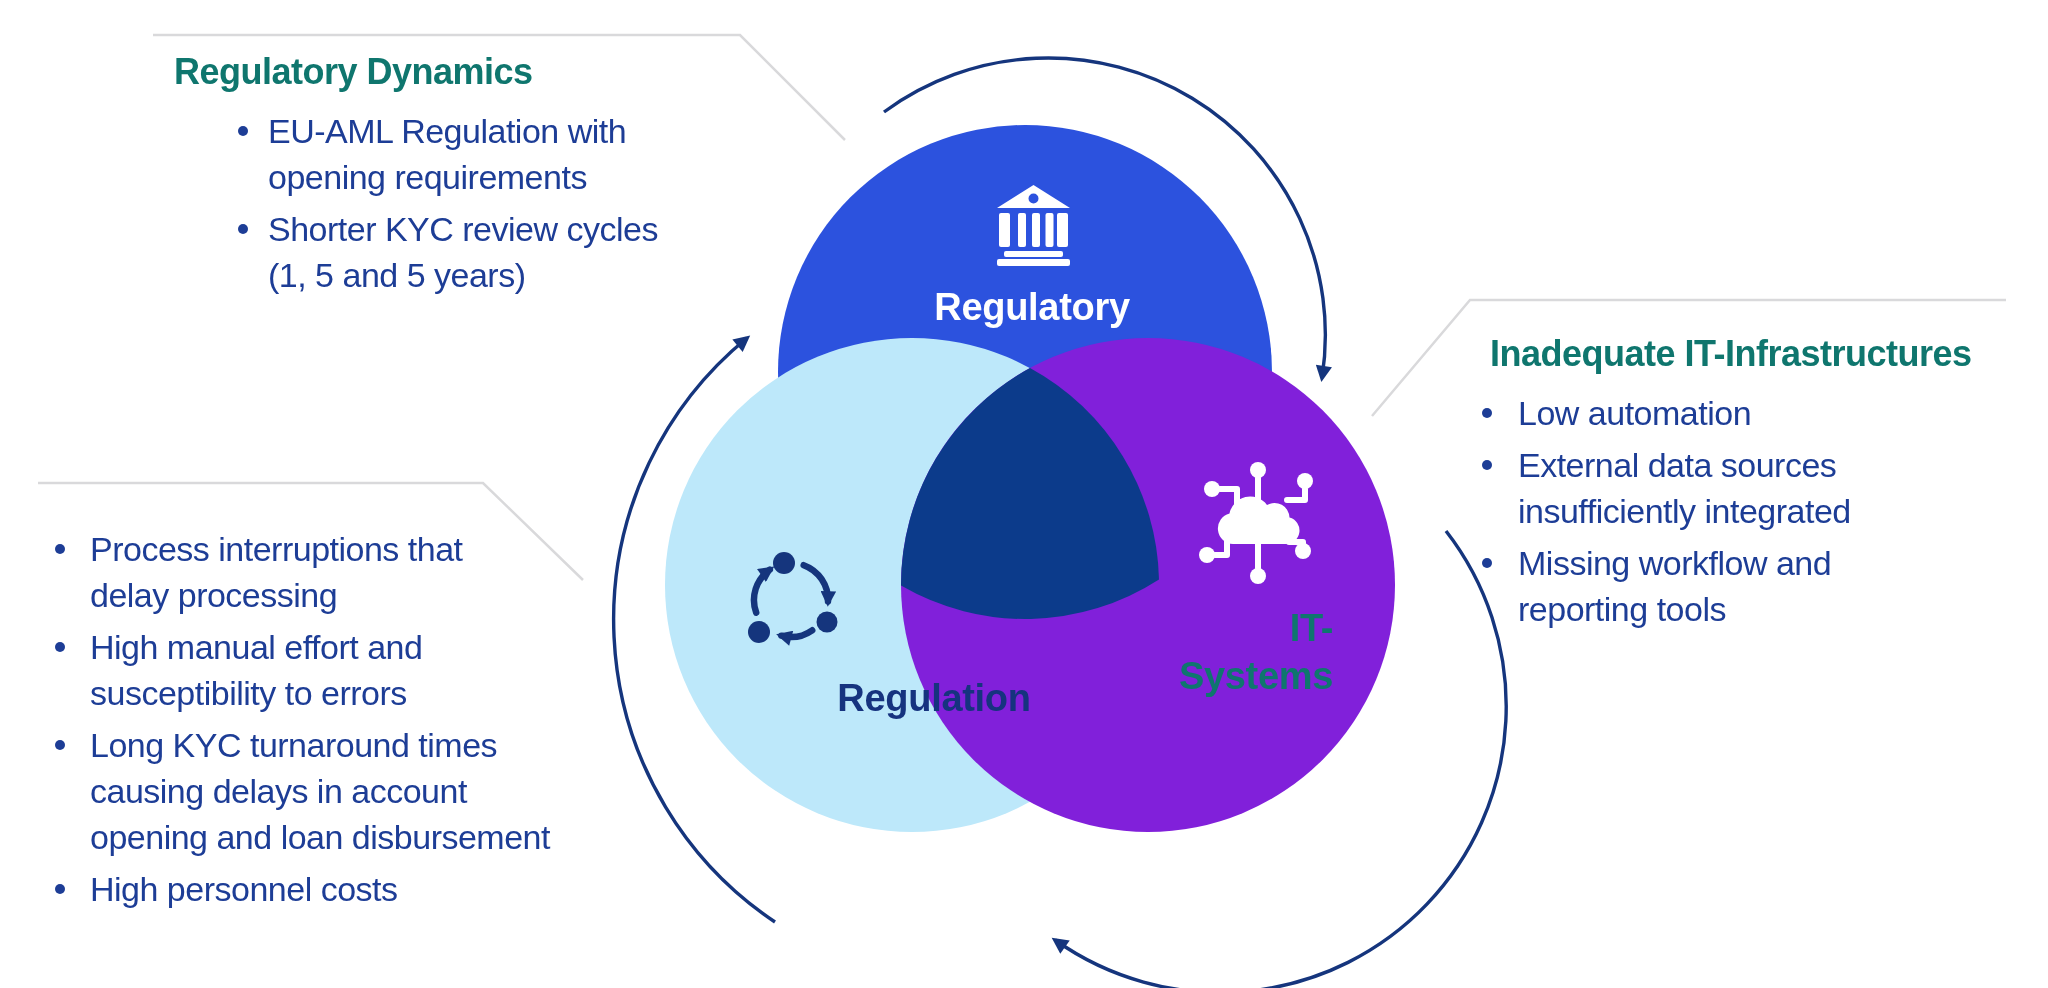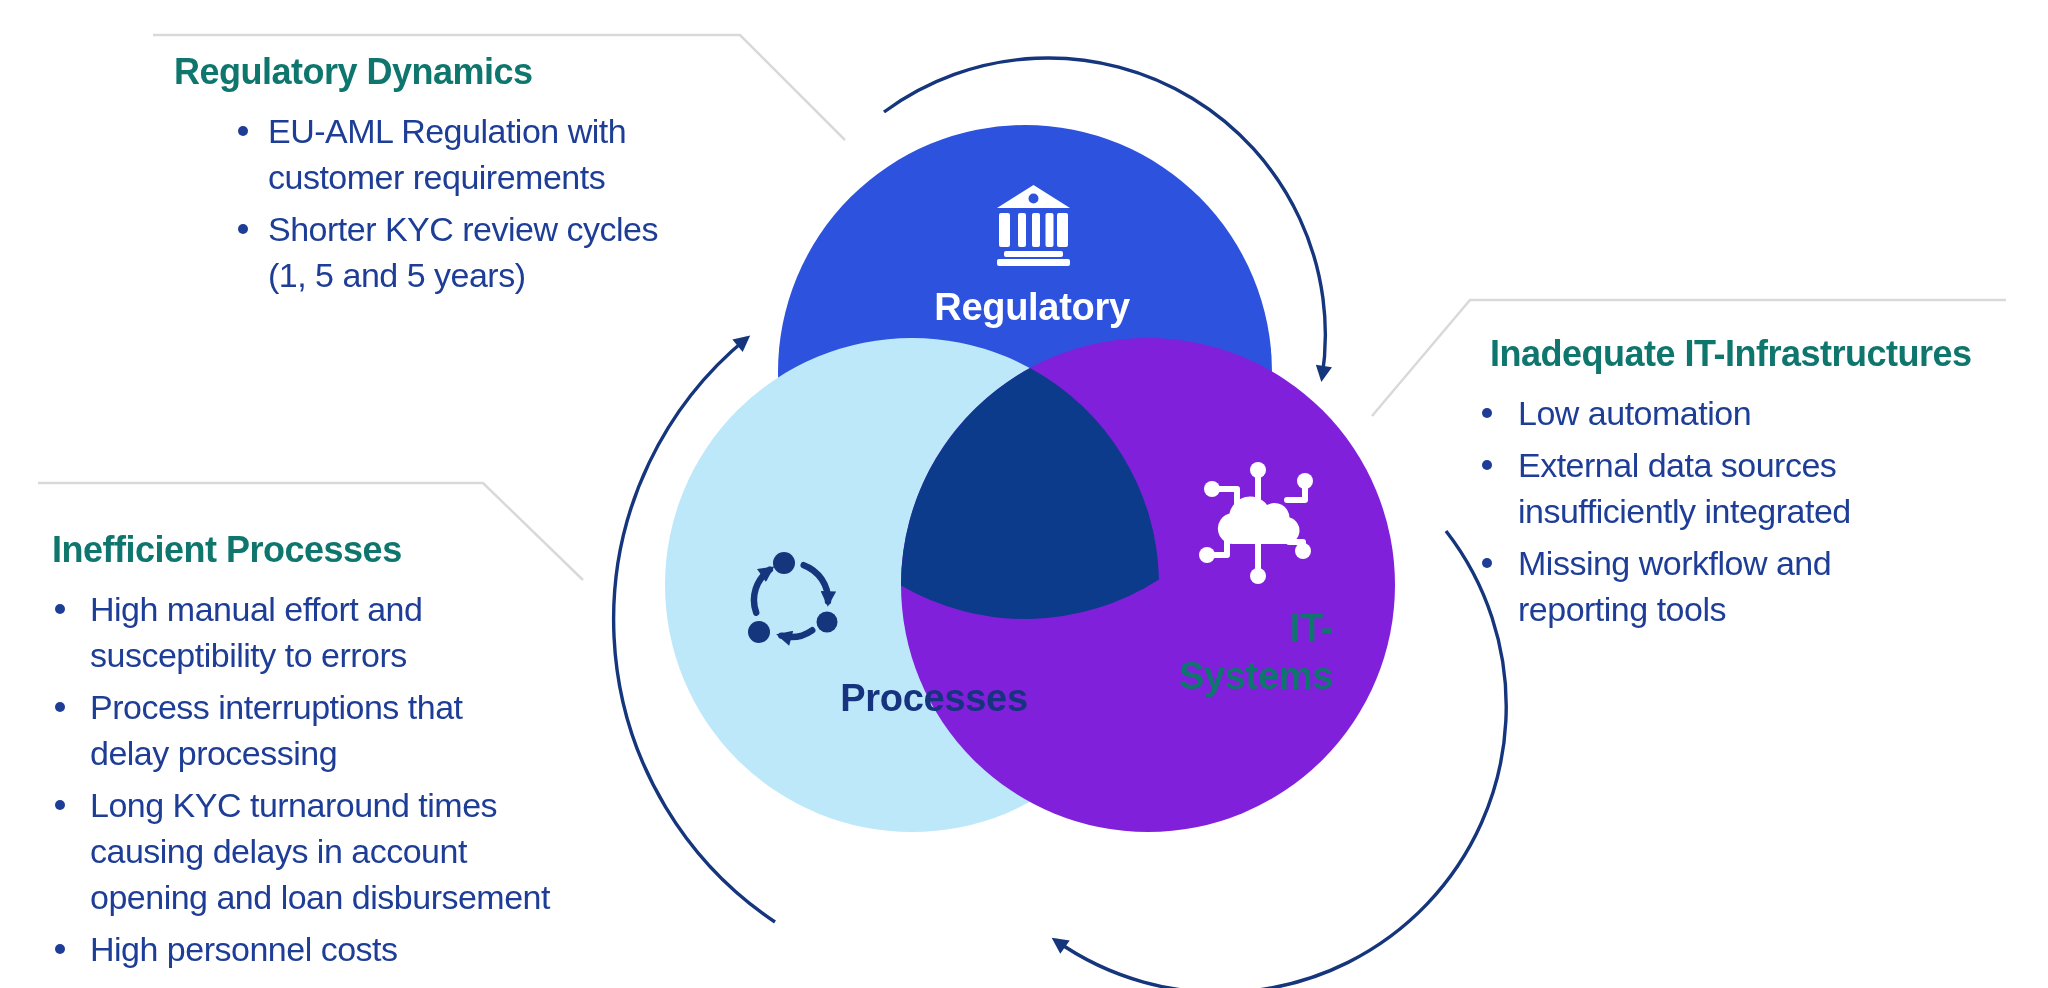--- a/index.html
+++ b/index.html
@@ -109,41 +109,40 @@
       <circle cx="55" cy="12" r="8" fill="#FFFFFF"></circle>
       <circle cx="9" cy="31" r="8" fill="#FFFFFF"></circle>
       <circle cx="102" cy="23" r="8" fill="#FFFFFF"></circle>
       <circle cx="4" cy="97" r="8" fill="#FFFFFF"></circle>
       <circle cx="55" cy="118" r="8" fill="#FFFFFF"></circle>
       <circle cx="100" cy="93" r="8" fill="#FFFFFF"></circle>
     </g>
   </svg>
 
   <div class="vlabel" id="vl-reg">Regulatory</div>
-  <div class="vlabel" id="vl-proc">Processes</div>
+  <div class="vlabel" id="vl-proc">Regulation</div>
   <div class="vlabel" id="vl-it">IT-
 Systems</div>
 
   <div class="callout" id="co-reg">
     <h2>Regulatory Dynamics</h2>
     <ul>
       <li>EU-AML Regulation with
-customer requirements</li>
+opening requirements</li>
       <li>Shorter KYC review cycles
 (1, 5 and 5 years)</li>
     </ul>
   </div>
 
   <div class="callout" id="co-proc">
-    <h2>Inefficient Processes</h2>
     <ul>
+      <li>Process interruptions that
+delay processing</li>
       <li>High manual effort and
 susceptibility to errors</li>
-      <li>Process interruptions that
-delay processing</li>
       <li>Long KYC turnaround times
 causing delays in account
 opening and loan disbursement</li>
       <li>High personnel costs</li>
     </ul>
   </div>
 
   <div class="callout" id="co-it">
     <h2>Inadequate IT-Infrastructures</h2>
     <ul>

